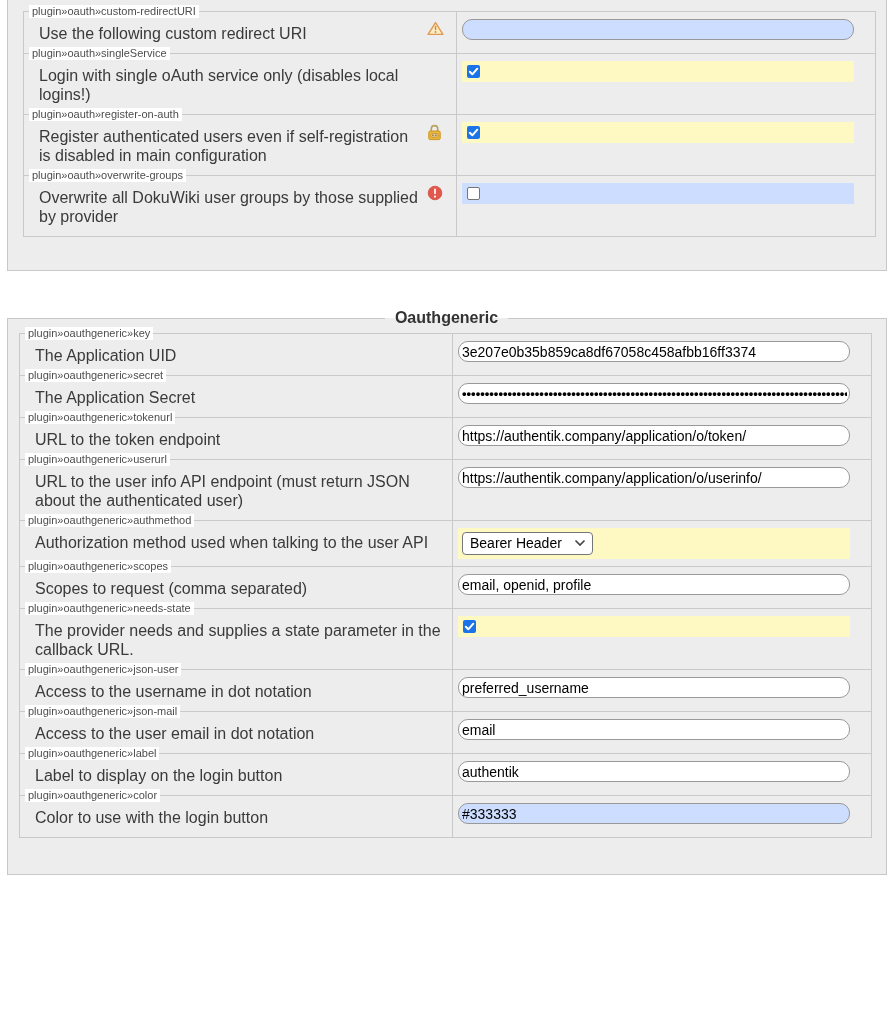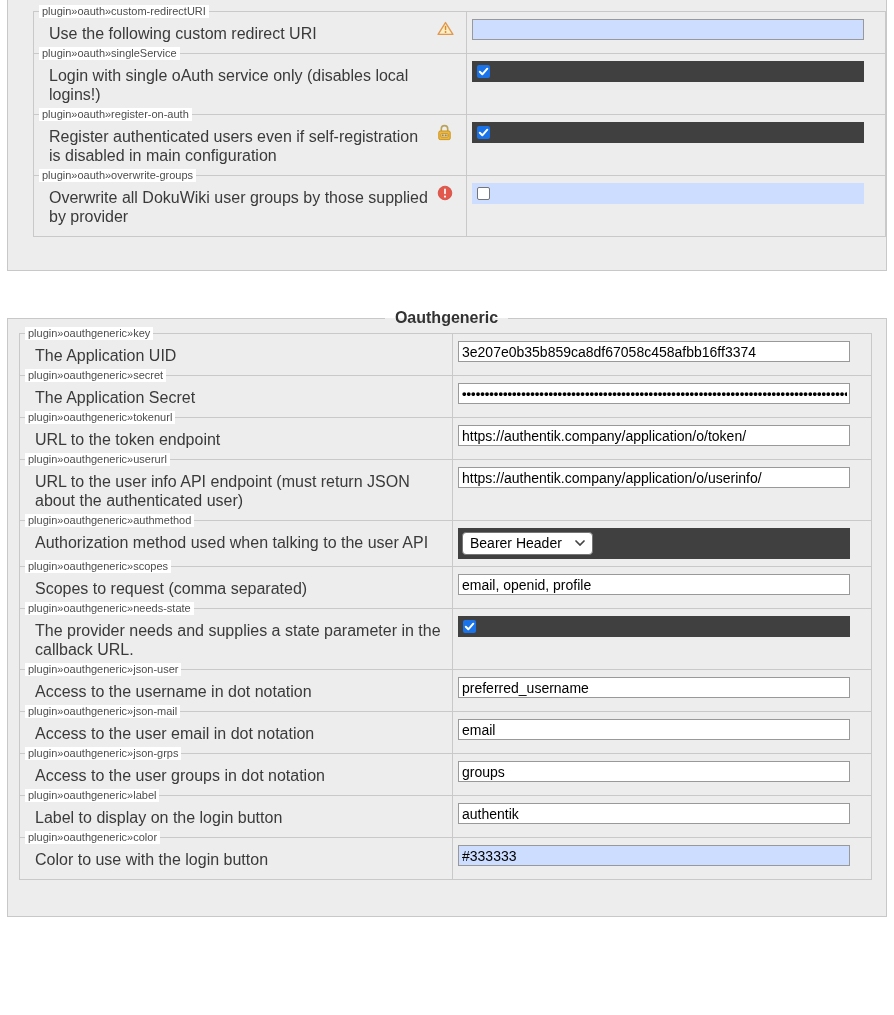--- a/index.html
+++ b/index.html
@@ -11,21 +11,21 @@
   .page {
     width: 894px;
     min-height: 1015px;
     background: #ffffff;
     overflow: hidden;
   }
   fieldset.config-fieldset {
     margin: 0 7px;
     border: 1px solid #c8c8c8;
     background: #ededed;
-    padding: 11px 12px 33px 25px;
+    padding: 11px 12px 33px 15px;
     min-width: 0;
   }
   fieldset.config-fieldset.cut-top {
     border-top: none;
     padding-top: 11px;
   }
   fieldset.config-fieldset + fieldset.config-fieldset {
     margin-top: 38px;
     padding: 6px 12px 36px 11px;
   }
@@ -80,39 +80,39 @@
     width: 17px;
     height: 17px;
     line-height: 0;
   }
   .text-input {
     display: block;
     box-sizing: border-box;
     width: 100%;
     height: 21px;
     border: 1px solid #999999;
-    border-radius: 0;
+    border-radius: 10px;
     background: #ffffff;
     color: #000000;
     font-family: "Liberation Sans", "DejaVu Sans", sans-serif;
     font-size: 14px;
     padding: 0 2px 0 3px;
     overflow: hidden;
     white-space: nowrap;
   }
   .text-input.default { background: #ccddff; }
   .text-input.masked {
     font-size: 13px;
     font-weight: bold;
     letter-spacing: 0;
   }
   .control-strip {
     display: flex;
     align-items: center;
-    background: #404040;
+    background: #fef9c3;
     padding: 4px;
     min-height: 13px;
   }
   .control-strip.default { background: #ccddff; }
   .checkbox {
     width: 13px;
     height: 13px;
     border-radius: 2px;
     box-sizing: border-box;
     flex: none;
@@ -335,30 +335,20 @@
     <td class="label-cell">
       <span class="outkey">plugin»oauthgeneric»json-mail</span>
       <span class="label-text">Access to the user email in dot notation</span>
 
     </td>
     <td class="value-cell">
               <input type="text" class="text-input" value="email" style="">
             </td>
   </tr>
 
-  <tr class="config-row">
-    <td class="label-cell">
-      <span class="outkey">plugin»oauthgeneric»json-grps</span>
-      <span class="label-text">Access to the user groups in dot notation</span>
-
-    </td>
-    <td class="value-cell">
-              <input type="text" class="text-input" value="groups" style="">
-            </td>
-  </tr>
 
   <tr class="config-row">
     <td class="label-cell">
       <span class="outkey">plugin»oauthgeneric»label</span>
       <span class="label-text">Label to display on the login button</span>
 
     </td>
     <td class="value-cell">
               <input type="text" class="text-input" value="authentik" style="">
             </td>

